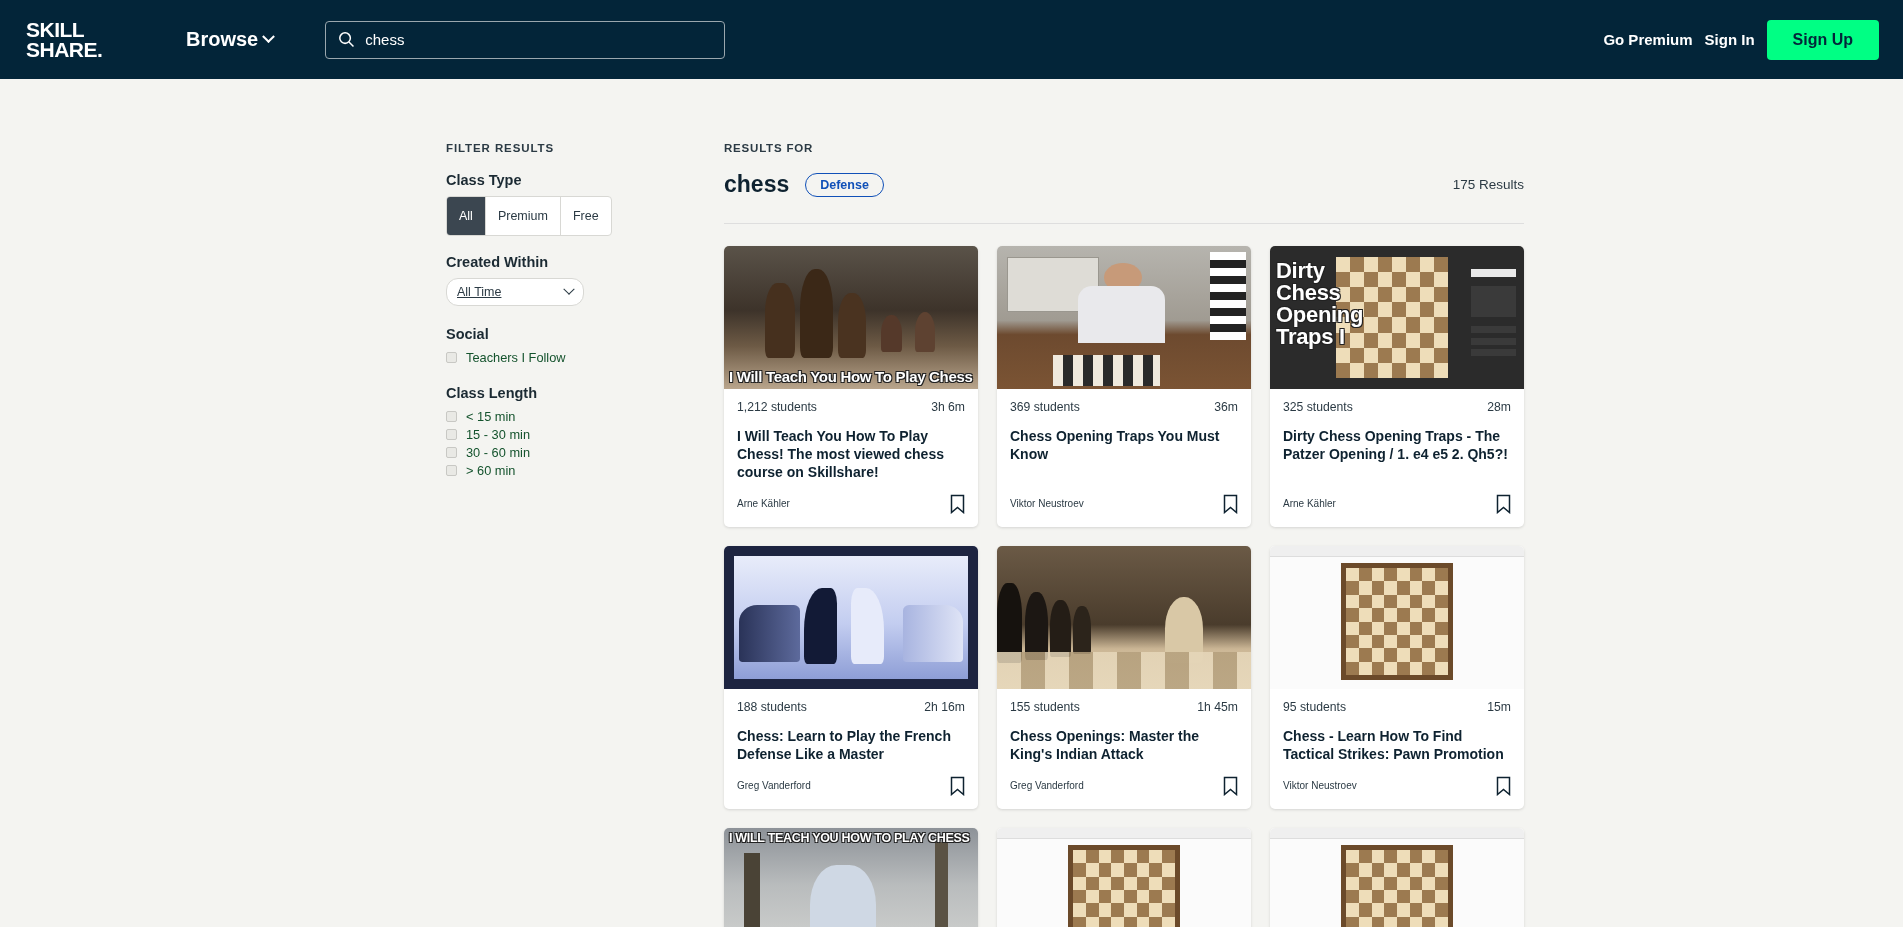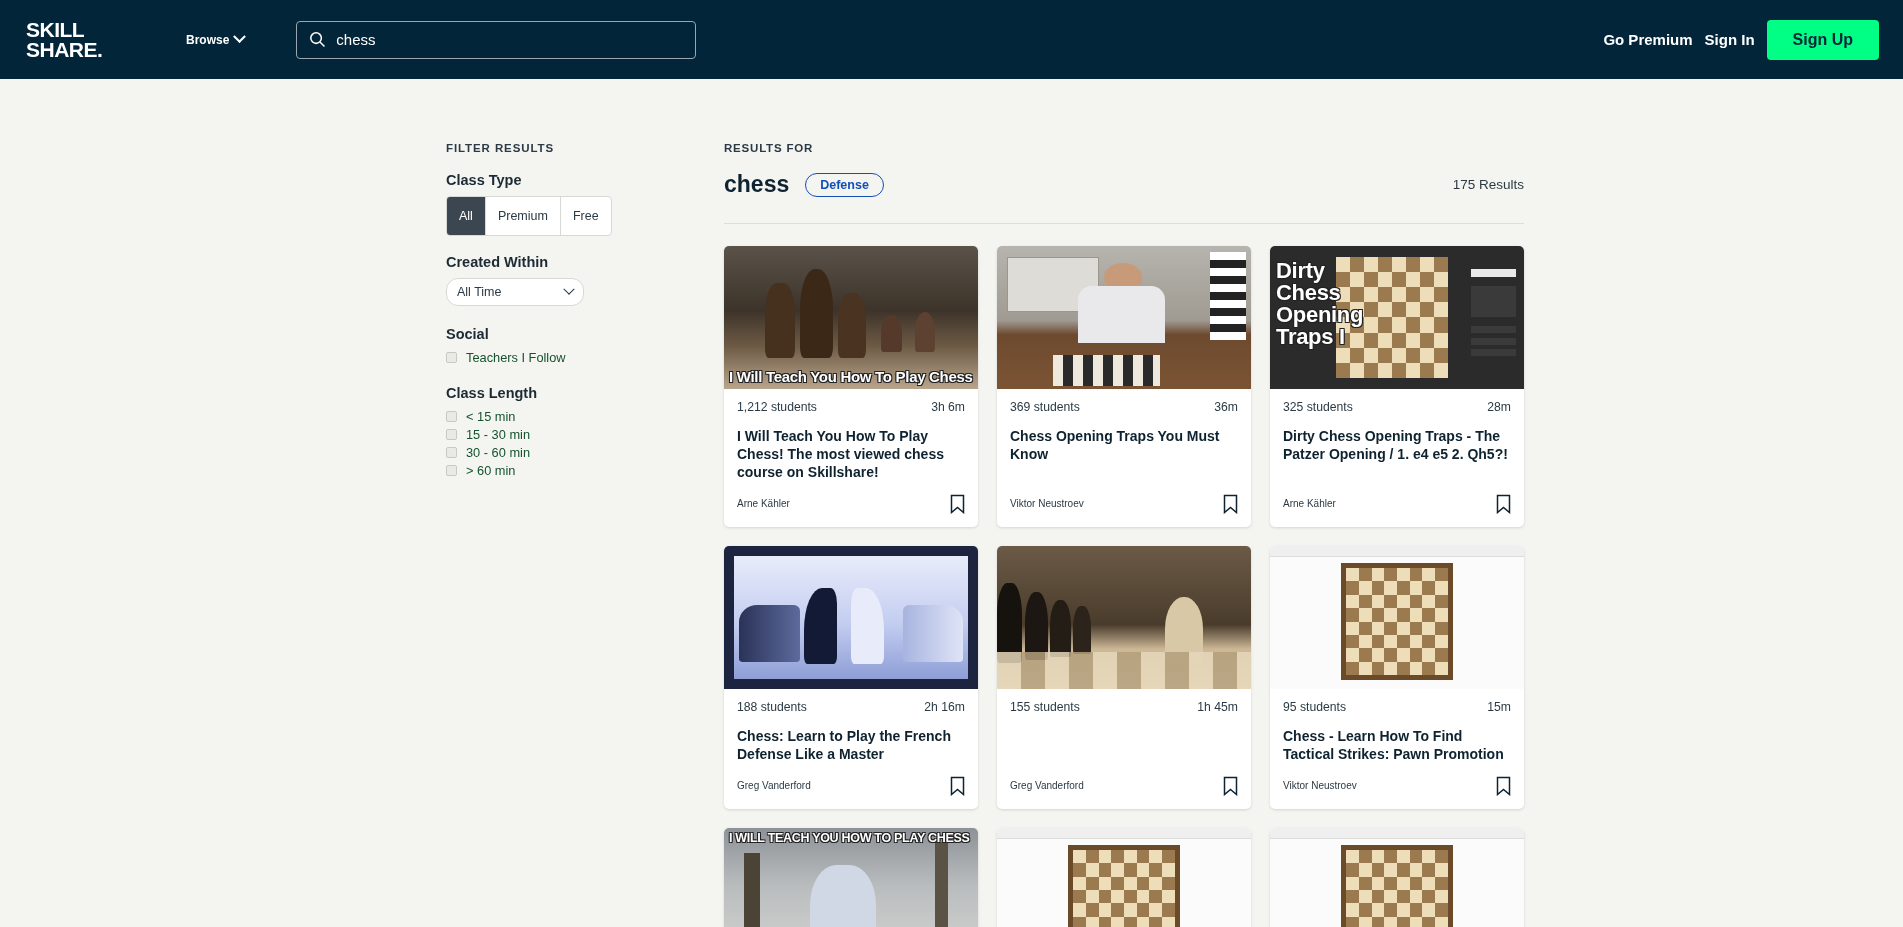--- a/index.html
+++ b/index.html
@@ -24,21 +24,21 @@
     font-weight: 800;
     font-size: 21px;
     line-height: 0.93;
     letter-spacing: -0.5px;
     margin-left: 2px;
     width: 96px;
   }
   .logo .l1, .logo .l2 { display: block; }
   .browse {
     color: #fff;
-    font-size: 12px;
+    font-size: 20px;
     font-weight: 700;
     margin-left: 64px;
     display: flex;
     align-items: center;
     gap: 6px;
     cursor: pointer;
   }
   .chev { display: inline-block; width: 9px; height: 9px; border-right: 2px solid #fff; border-bottom: 2px solid #fff; transform: rotate(45deg) translate(-2px,-2px); }
   .searchwrap {
     margin-left: 52px;
@@ -105,21 +105,21 @@
   }
   .seg div {
     font-size: 12.5px; color: #2b3a44; padding: 12px 12px; cursor: pointer;
     border-right: 1px solid #d8d8d4;
   }
   .seg div:last-child { border-right: 0; }
   .seg div.active { background: #3b4650; color: #fff; }
   .select {
     width: 138px; height: 28px; background: #fff; border: 1px solid #d8d8d4;
     border-radius: 12px; display: flex; align-items: center; justify-content: space-between;
-    padding: 0 10px; font-size: 12.5px; color: #2b3a44; cursor: pointer; margin-bottom: 20px;
+    padding: 0 10px; font-size: 12.5px; color: #2b3a44; cursor: pointer; margin-bottom: 20px; text-decoration: underline;
   }
   .sel-chev { width: 8px; height: 8px; border-right: 1.6px solid #2b3a44; border-bottom: 1.6px solid #2b3a44; transform: rotate(45deg) translate(-2px,-2px); }
   .cbrow { display: flex; align-items: center; gap: 9px; margin-bottom: 3px; cursor: pointer; }
   .cb { width: 11px; height: 11px; border: 1px solid #c8c8c4; background: #e9e9e5; border-radius: 2px; flex: none; }
   .cblabel { font-size: 12.8px; color: #14532d; }
   .gap-sm { height: 17px; }
 
   
   .results { width: 800px; flex: none; margin-left: 100px; }
   .results-for {
@@ -441,20 +441,21 @@
             <div style="position:absolute;left:66%;bottom:18%;width:15%;height:46%;background:#d9c8a6;border-radius:48% 48% 10% 10%;"></div>
             <div style="position:absolute;bottom:0;left:0;right:0;height:26%;background:repeating-linear-gradient(90deg,#e6d7ba 0 24px,#b49f7c 24px 48px);opacity:.85;"></div>
           </div>
           <div class="thumb-overlay"></div>
         </div>
         <div class="card-body">
           <div class="meta">
             <span>155 students</span>
             <span>1h 45m</span>
           </div>
+          <div class="ctitle">Chess Openings: Master the King's Indian Attack</div>
         </div>
         <div class="card-foot">
           <span class="teacher">Greg Vanderford</span>
           <svg width="15" height="20" viewBox="0 0 15 20">
             <path d="M1.5 1.5 h12 v17 l-6 -5 l-6 5 z" fill="none" stroke="#0e2230" stroke-width="1.5"></path>
           </svg>
         </div>
       </div>
 
       <div class="card">

